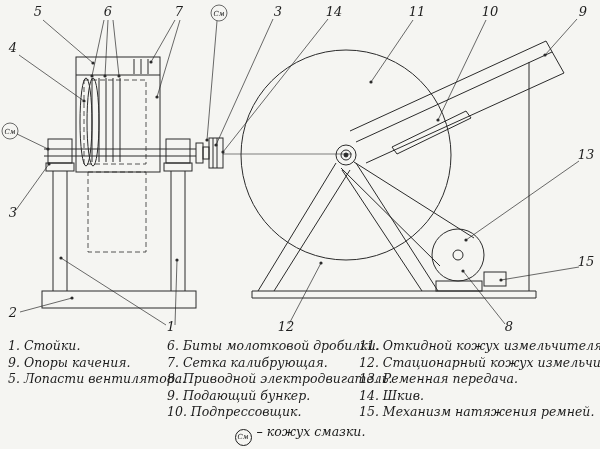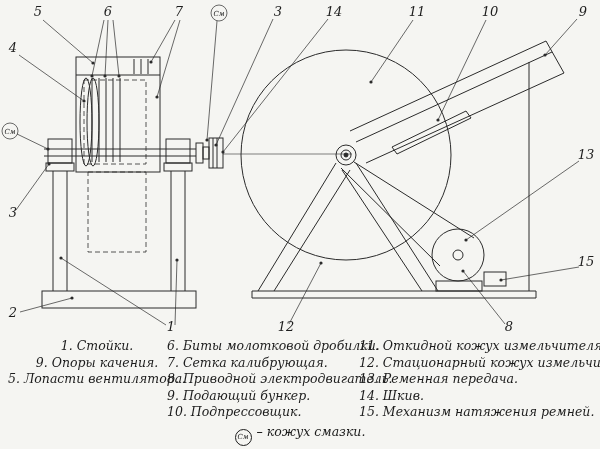--- a/index.html
+++ b/index.html
@@ -4,21 +4,21 @@
 <style>
   html,body{margin:0;padding:0;background:#e8e8e6;}
   .page{
     position:relative;width:600px;height:449px;background:#f5f5f2;
     font-family:"DejaVu Serif",serif;overflow:hidden;
   }
   .drawing{position:absolute;top:0;left:0;}
   .num{font-family:"DejaVu Serif",serif;font-style:italic;font-size:13px;fill:#1d1d1d;}
   .sm-txt{font-family:"DejaVu Serif",serif;font-style:italic;font-size:7px;fill:#1d1d1d;}
   .legend-col{position:absolute;top:338px;}
-  .legend-col.c1{left:8px;text-align:center;}
+  .legend-col.c1{left:8px;}
   .legend-col.c2{left:167px;}
   .legend-col.c3{left:359px;}
   .legend-item{
     font-style:italic;font-size:12.5px;line-height:16.6px;color:#1c1c1c;white-space:nowrap;
   }
   .footer{
     position:absolute;top:424px;left:0;width:100%;text-align:center;
     font-style:italic;font-size:12.5px;color:#1c1c1c;
   }
   .lube-circle{

